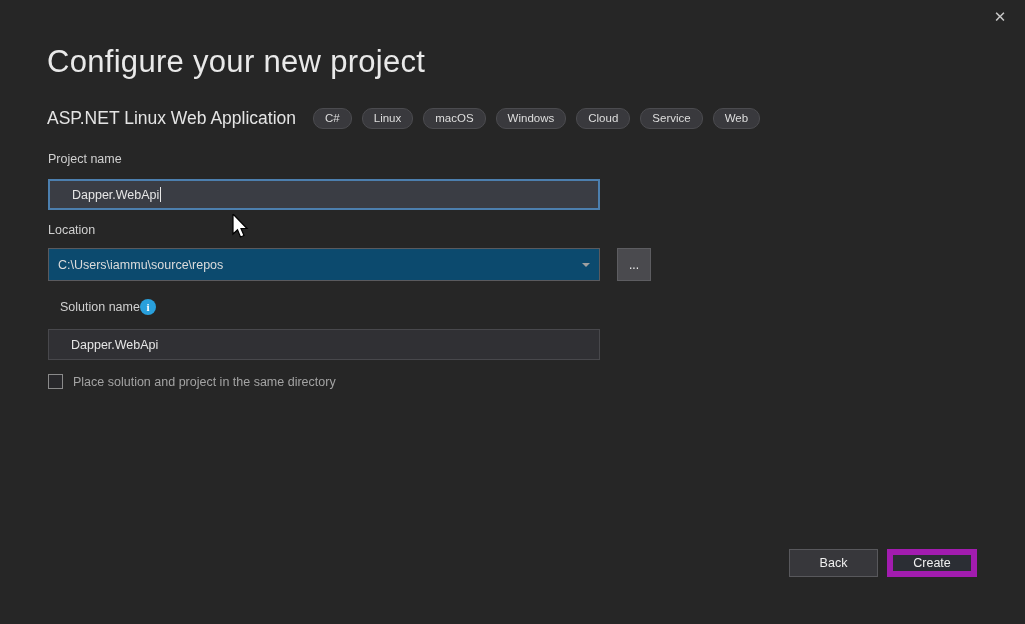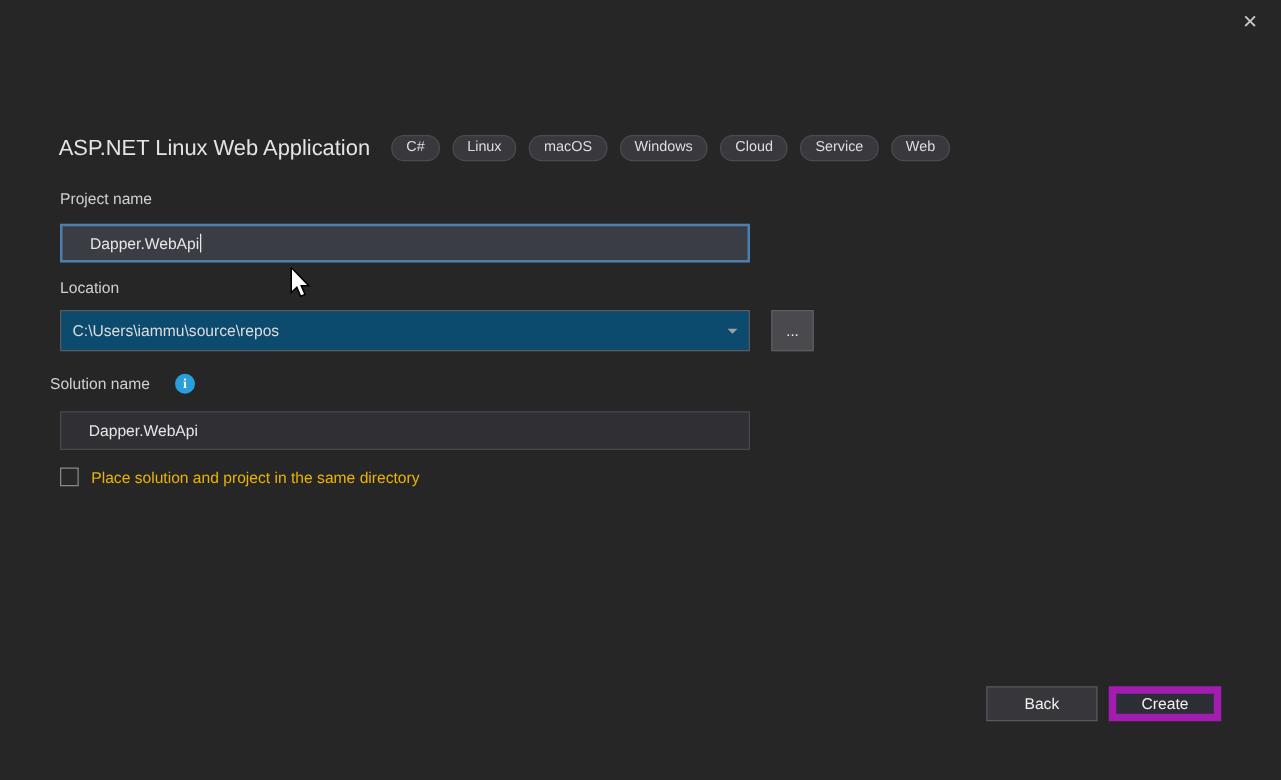--- a/index.html
+++ b/index.html
@@ -81,41 +81,41 @@
   }
   .browse-btn {
     position: absolute; left: 617px; top: 248px; width: 34px; height: 33px;
     background: #4a4a4e;
     border: 1px solid #5d5d61;
     color: #f0f0f0; font-size: 12px;
     display: flex; align-items: center; justify-content: center;
     line-height: 1;
   }
   .solution-label-row {
-    position: absolute; left: 40px; top: 299px;
-    display: flex; align-items: center; gap: 20px;
+    position: absolute; left: 60px; top: 299px;
+    display: flex; align-items: center; gap: 0;
   }
   .solution-label-row .lbl { font-size: 12.5px; color: #d0d0d0; }
   .info-icon {
     width: 16px; height: 16px; border-radius: 50%;
     background: #29a0dc;
     color: #ffffff; font-size: 11px; font-weight: bold;
     font-family: "Liberation Serif", "DejaVu Serif", serif;
     display: flex; align-items: center; justify-content: center;
   }
   .checkbox-row {
     position: absolute; left: 48px; top: 374px;
     display: flex; align-items: center; gap: 10px;
   }
   .checkbox {
     width: 15px; height: 15px;
     background: #28282b;
     border: 1px solid #8a8a8a;
   }
-  .checkbox-label { font-size: 12.5px; color: #eab308; }
+  .checkbox-label { font-size: 12.5px; color: #a3a3a3; }
   .footer-buttons {
     position: absolute; top: 549px; right: 48px;
     display: flex; gap: 9px;
   }
   .btn {
     height: 28px; display: flex; align-items: center; justify-content: center;
     font-size: 12.5px; color: #f0f0f0;
   }
   .btn-back {
     width: 89px;
@@ -132,20 +132,21 @@
     width: 18px; height: 26px; pointer-events: none;
   }
 </style>
 </head>
 <body>
 
 <div class="dialog">
 
   <div class="close-btn">✕</div>
 
+  <div class="page-title">Configure your new project</div>
 
   <div class="template-row">
     <span class="template-name">ASP.NET Linux Web Application</span>
     <span class="tag-list">
         <span class="tag">C#</span>
         <span class="tag">Linux</span>
         <span class="tag">macOS</span>
         <span class="tag">Windows</span>
         <span class="tag">Cloud</span>
         <span class="tag">Service</span>

